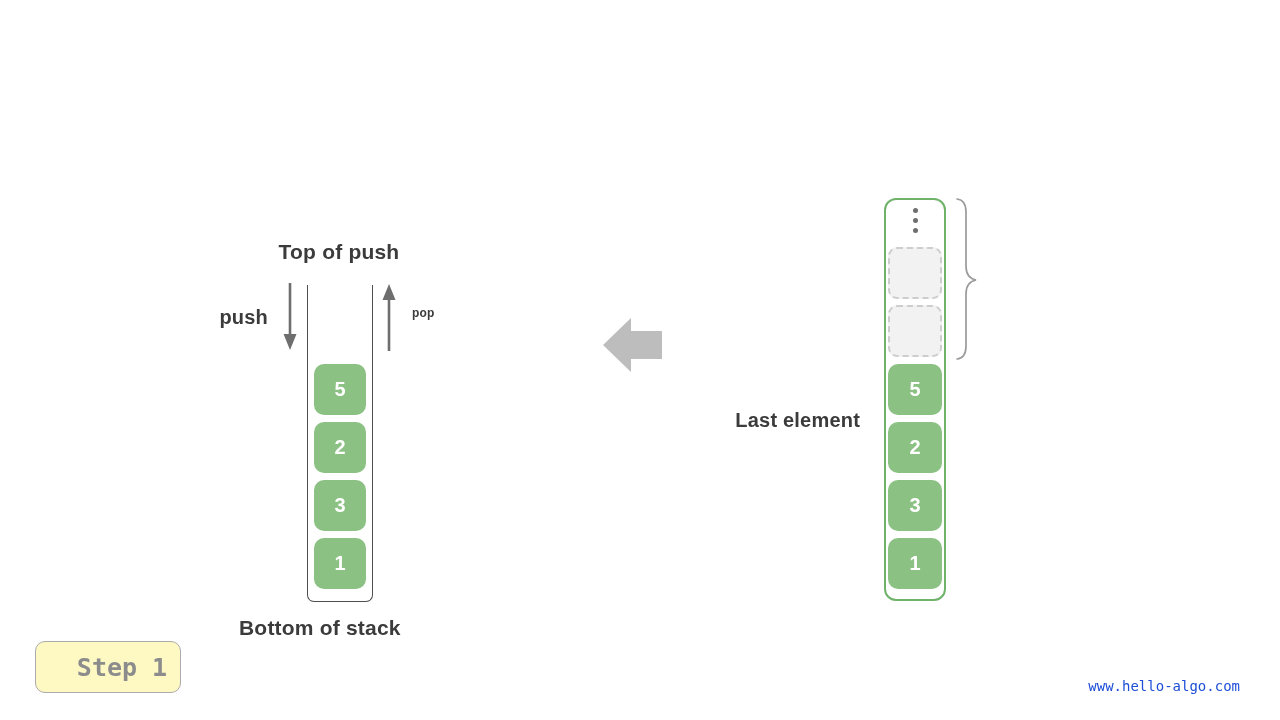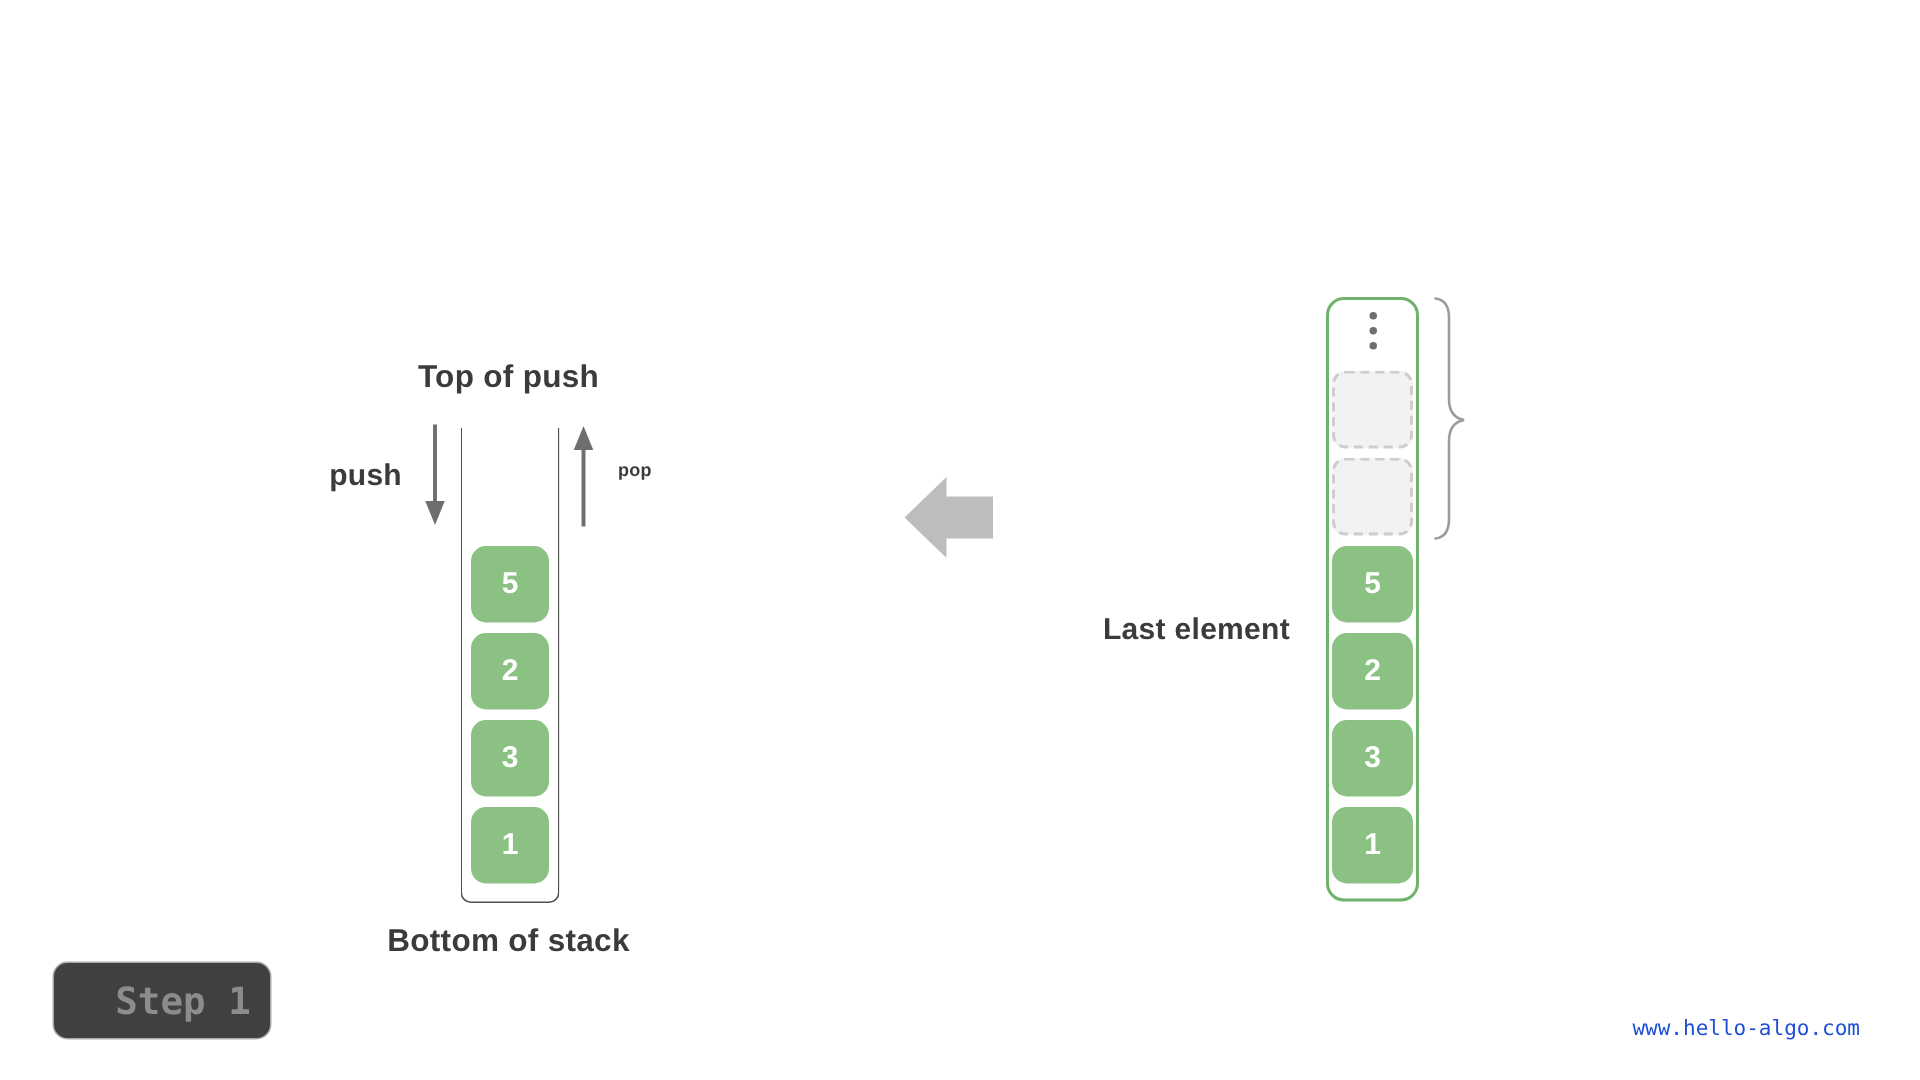--- a/index.html
+++ b/index.html
@@ -78,21 +78,21 @@
   }
   .dot {
     width: 5px; height: 5px;
     border-radius: 50%;
     background: #6e6e6e;
   }
 
   .step-box {
     left: 35px; top: 641px;
     width: 146px; height: 52px;
-    background: #404040;
+    background: #fef9c3;
     border: 1.5px solid #ababab;
     border-radius: 10px;
     display: flex;
     align-items: center;
     justify-content: center;
     font-family: "DejaVu Sans Mono", "Liberation Mono", monospace;
     font-weight: bold;
     font-size: 25px;
     color: #8c8c8c;
     padding-left: 28px;
@@ -126,21 +126,21 @@
   </svg>
   <div class="abs label-dark" style="left:412px; top:306px; width:90px; text-align:left; font-size:12px;">pop</div>
 
   <div class="abs stack-container"></div>
 
   <div class="abs stack-el left" style="top:364px;">5</div>
   <div class="abs stack-el left" style="top:422px;">2</div>
   <div class="abs stack-el left" style="top:480px;">3</div>
   <div class="abs stack-el left" style="top:538px;">1</div>
 
-  <div class="abs label-dark" style="left:239px; top:616px; width:200px; text-align:center;">Bottom of stack</div>
+  <div class="abs label-dark" style="left:239px; top:616px; width:200px; ">Bottom of stack</div>
 
   <svg class="abs" style="left:601px; top:316px;" width="62" height="58" viewBox="0 0 62 58">
     <polygon points="2,29 30,2 30,15 61,15 61,43 30,43 30,56" fill="#bdbdbd"></polygon>
   </svg>
 
 
   <div class="abs array-container"></div>
 
   <div class="abs dots-col">
     <div class="dot"></div>

